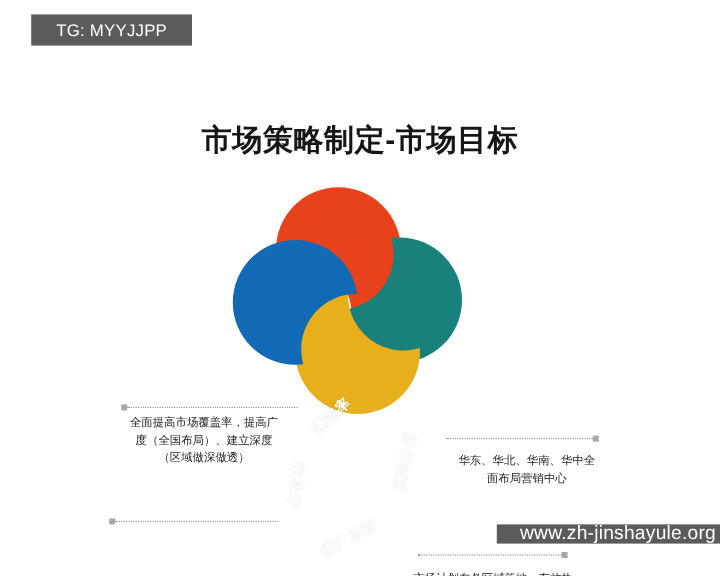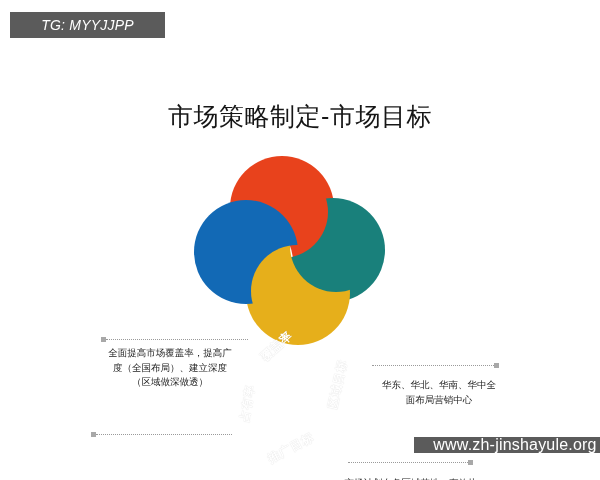--- a/index.html
+++ b/index.html
@@ -22,45 +22,44 @@
     background: #5b5b5b;
     color: #ffffff;
     font-size: 15px;
     letter-spacing: 0.2px;
     display: flex;
     align-items: center;
     justify-content: center;
     white-space: nowrap;
   }
   #wm-top {
-    left: 10px;
+    left: 26px;
     top: 12px;
-    width: 155px;
+    width: 134px;
     height: 26px;
     font-size: 14px;
-    font-style: italic;
   }
   #wm-bottom {
     left: 386px;
     top: 437px;
     width: 202px;
     height: 16px;
     font-size: 16px;
     margin-left: 28px;
   }
 
   
   #page-title {
     position: absolute;
     left: 0;
     top: 100px;
     width: 600px;
     text-align: center;
     font-size: 25px;
-    font-weight: normal;
+    font-weight: bold;
     color: #161616;
     letter-spacing: 0.5px;
   }
 
   
   #diagram {
     position: absolute;
     left: 0;
     top: 150px;
     width: 600px;

